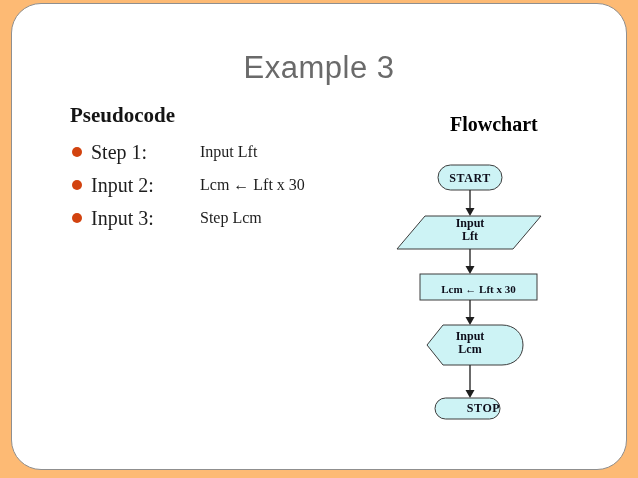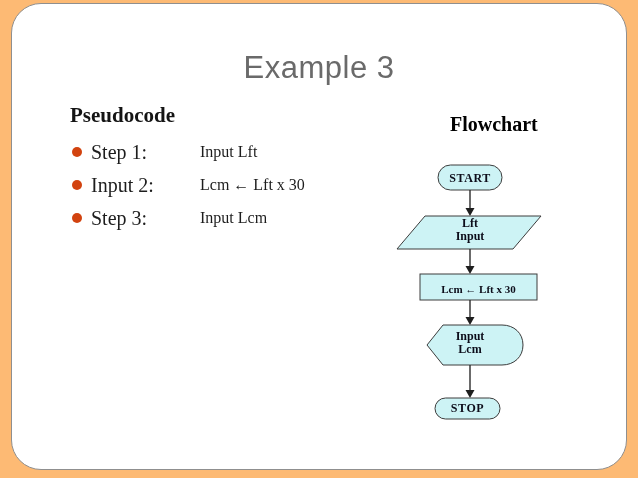--- a/index.html
+++ b/index.html
@@ -23,21 +23,21 @@
   .flow-svg{position:absolute;left:390px;top:155px;}
   .flow-shape{fill:#cdf3f5;stroke:#3c3c3c;stroke-width:1;}
   .flow-line{stroke:#2b2b2b;stroke-width:1.4;}
   .flow-head{fill:#1e1e1e;stroke:none;}
   .node-label{position:absolute;text-align:center;font-weight:700;color:#0d0d1a;
          font-size:12px;line-height:13px;}
   .lbl-start{left:438px;top:166px;width:64px;line-height:24px;letter-spacing:0.6px;}
   .lbl-input{left:410px;top:217px;width:120px;}
   .lbl-process{left:420px;top:282px;width:117px;font-size:11px;line-height:14px;white-space:nowrap;}
   .lbl-print{left:410px;top:330px;width:120px;}
-  .lbl-stop{left:435px;top:398px;width:65px;line-height:21px;letter-spacing:0.6px;}
+  .lbl-stop{left:435px;top:398px;width:65px;line-height:21px;letter-spacing:0.6px;padding-left:16px;}
 </style>
 </head>
 <body>
 
 <div class="stage">
   <div class="slide-border"></div>
 
   <h1 class="title">Example 3</h1>
 
   <h2 class="pseudo-heading">Pseudocode</h2>
@@ -48,22 +48,22 @@
       <span class="step-label">Step 1:</span>
       <span class="step-text">Input Lft</span>
     </div>
     <div class="step-row">
       <span class="bullet"></span>
       <span class="step-label">Input 2:</span>
       <span class="step-text">Lcm ← Lft x 30</span>
     </div>
     <div class="step-row">
       <span class="bullet"></span>
-      <span class="step-label">Step 3:</span>
-      <span class="step-text">Input Lcm</span>
+      <span class="step-label">Input 3:</span>
+      <span class="step-text">Step Lcm</span>
     </div>
   </div>
 
   <h2 class="flow-heading">Flowchart</h2>
 
   <svg class="flow-svg" width="170" height="270" viewBox="0 0 170 270">
 
     <rect class="flow-shape" x="48" y="10" width="64" height="25" rx="12.5" ry="12.5"></rect>
 
     <line class="flow-line" x1="80" y1="35" x2="80" y2="55"></line>
@@ -83,22 +83,22 @@
 
     <line class="flow-line" x1="80" y1="210" x2="80" y2="237"></line>
     <polygon class="flow-head" points="75.5,235 84.5,235 80,243"></polygon>
 
     <rect class="flow-shape" x="45" y="243" width="65" height="21" rx="10.5" ry="10.5"></rect>
   </svg>
 
   <div class="node-label lbl-start">START</div>
 
   <div class="node-label lbl-input">
+    <div>Input</div>
     <div>Lft</div>
-    <div>Input</div>
   </div>
 
   <div class="node-label lbl-process">Lcm ← Lft x 30</div>
 
   <div class="node-label lbl-print">
     <div>Input</div>
     <div>Lcm</div>
   </div>
 
   <div class="node-label lbl-stop">STOP</div>

